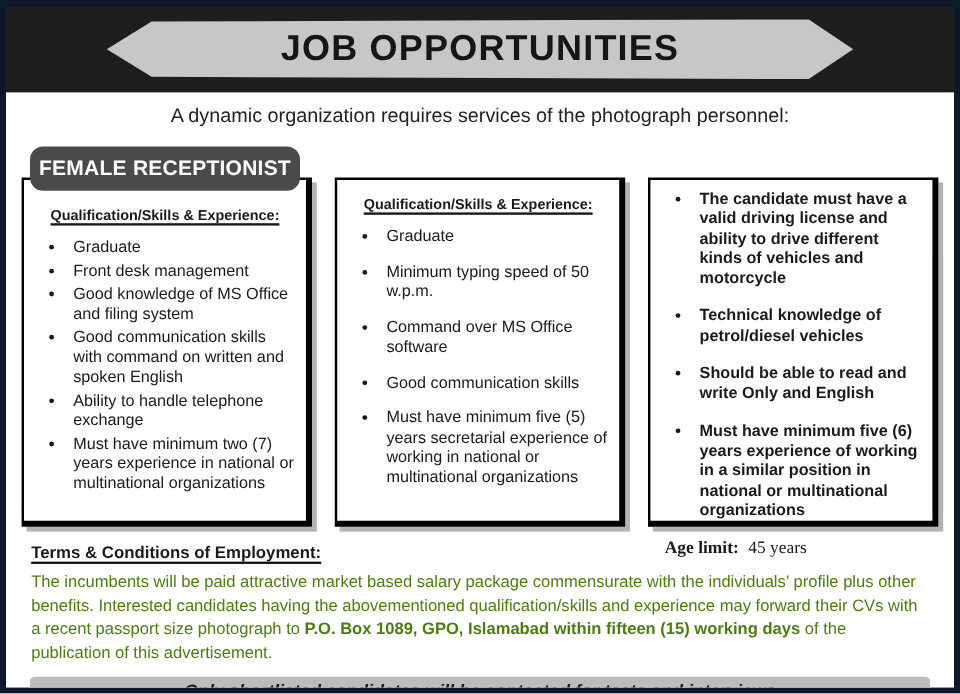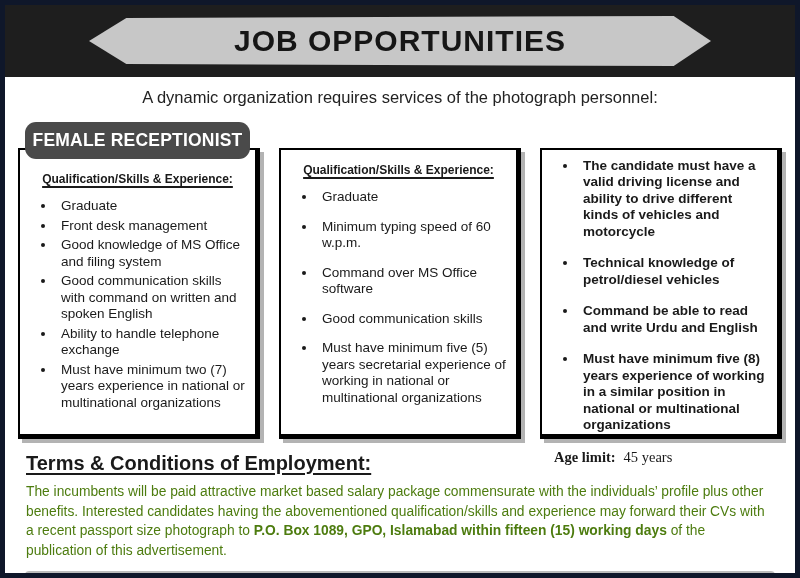--- a/index.html
+++ b/index.html
@@ -66,21 +66,21 @@
   .col-driver{padding-top:26px;font-weight:bold;}
   .col-driver li{margin-bottom:15px;}
   .age-line{
     margin-top:auto;padding:0 12px 16px;font-size:14.5px;font-family:Liberation Serif, serif;
   }
   .age-label{font-weight:bold;}
   .age-value{margin-left:8px;}
   
   .terms{padding:13px 21px 0;}
   .terms-heading{
-    font-weight:bold;font-size:20px;
+    font-weight:bold;font-size:14px;
     text-decoration:underline;text-decoration-thickness:2px;text-underline-offset:3px;
     margin:0 0 7px;
   }
   .terms-body{
     font-size:13.8px;line-height:1.42;margin:0;color:#4d7c0f;
   }
   
   .footer-bar{
     margin:11px 20px 0;background:#bcbcbc;border-radius:4px;
     text-align:center;font-weight:bold;font-style:italic;
@@ -112,33 +112,33 @@
         <li>Good communication skills with command on written and spoken English</li>
         <li>Ability to handle telephone exchange</li>
         <li>Must have minimum two (7) years experience in national or multinational organizations</li>
       </ul>
     </div>
 
     <div class="job-card">
       <div class="card-heading">Qualification/Skills &amp; Experience:</div>
       <ul class="bullets col-roomy">
         <li>Graduate</li>
-        <li>Minimum typing speed of 60 w.p.m.</li>
+        <li>Minimum typing speed of 50 w.p.m.</li>
         <li>Command over MS Office software</li>
         <li>Good communication skills</li>
         <li>Must have minimum five (5) years secretarial experience of working in national or multinational organizations</li>
       </ul>
     </div>
 
     <div class="job-card">
       <ul class="bullets col-driver">
         <li>The candidate must have a valid driving license and ability to drive different kinds of vehicles and motorcycle</li>
         <li>Technical knowledge of petrol/diesel vehicles</li>
-        <li>Command be able to read and write Urdu and English</li>
-        <li>Must have minimum five (8) years experience of working in a similar position in national or multinational organizations</li>
+        <li>Should be able to read and write Only and English</li>
+        <li>Must have minimum five (6) years experience of working in a similar position in national or multinational organizations</li>
       </ul>
       <div class="age-line">
         <span class="age-label">Age limit:</span><span class="age-value">45 years</span>
       </div>
     </div>
 
   </div>
 
   <div class="terms">
     <div class="terms-heading">Terms &amp; Conditions of Employment:</div>

